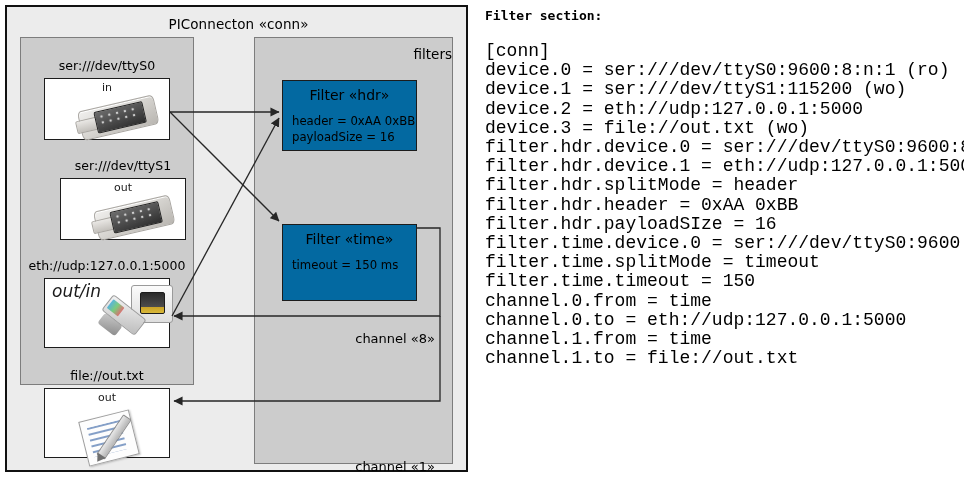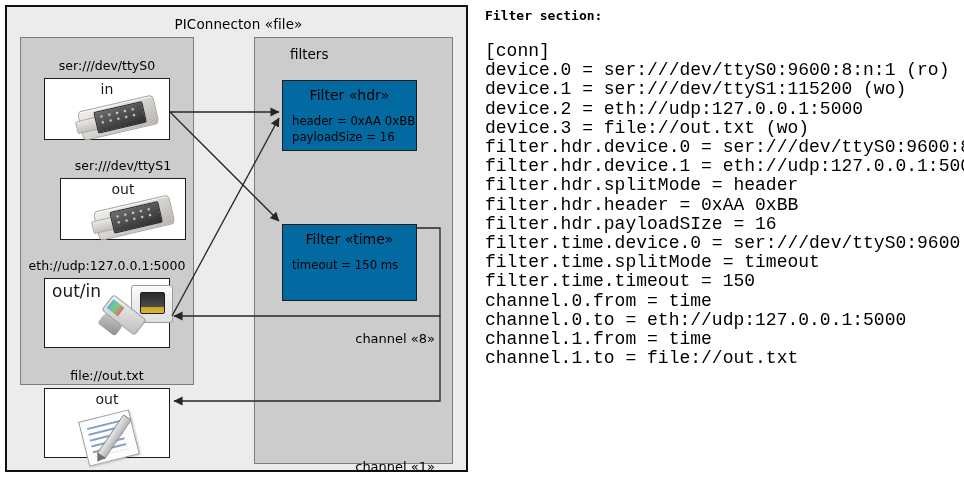--- a/index.html
+++ b/index.html
@@ -52,24 +52,23 @@
     width: 174px; height: 348px;
   }
   .panel-filters {
     left: 254px; top: 37px;
     width: 199px; height: 427px;
   }
   .panel-title {
     position: absolute;
     left: 0; top: 8px;
     width: 100%;
-    text-align: left;
+    text-align: right;
     font-size: 13.5px;
     color: #000;
-    padding-left: 35px;
   }
 
   
   .dev-group { position: absolute; }
   .dev-label {
     position: absolute;
     left: 0; top: 0;
     width: 100%;
     text-align: center;
     font-size: 12.5px;
@@ -82,28 +81,29 @@
     width: 100%;
     background: #ffffff;
     border: 1.4px solid #1c1c1c;
     box-sizing: border-box;
   }
   .dev-dir {
     position: absolute;
     left: 0; top: 2px;
     width: 100%;
     text-align: center;
-    font-size: 14px;
+    font-size: 11px;
     color: #1a1a1a;
   }
   .dev-dir.left-dir {
     text-align: left;
     padding-left: 7px;
     width: auto;
     font-size: 17px;
+    font-style: italic;
   }
 
   
   .icon-serial {
     position: absolute;
     left: 50%; top: 24px;
     width: 76px; height: 28px;
     margin-left: -28px;
     transform: rotate(-13deg);
   }
@@ -277,21 +277,21 @@
     color: #000;
     white-space: pre;
   }
 </style>
 </head>
 <body>
 
 <div id="diagram">
 
   <div class="outer-box">
-    <div class="outer-title">PIConnecton «file»</div>
+    <div class="outer-title">PIConnecton «conn»</div>
   </div>
 
   <div class="panel panel-devices">
 
     <div class="dev-group" style="left:23px; top:20px; width:126px; height:82px;">
       <div class="dev-label">ser:///dev/ttyS0</div>
       <div class="dev-box" style="height:62px;">
         <div class="dev-dir">in</div>
         <div class="icon-serial">
           <div class="shell"></div>

